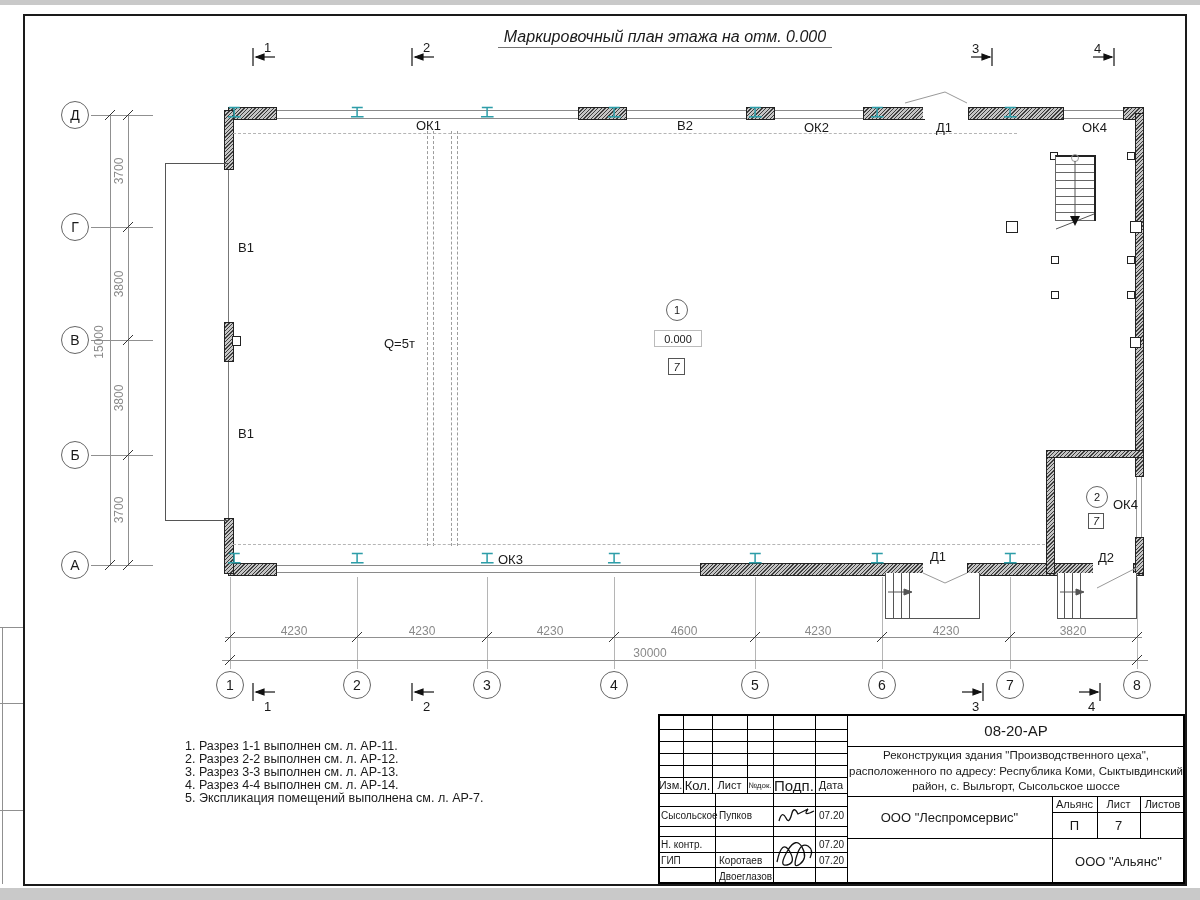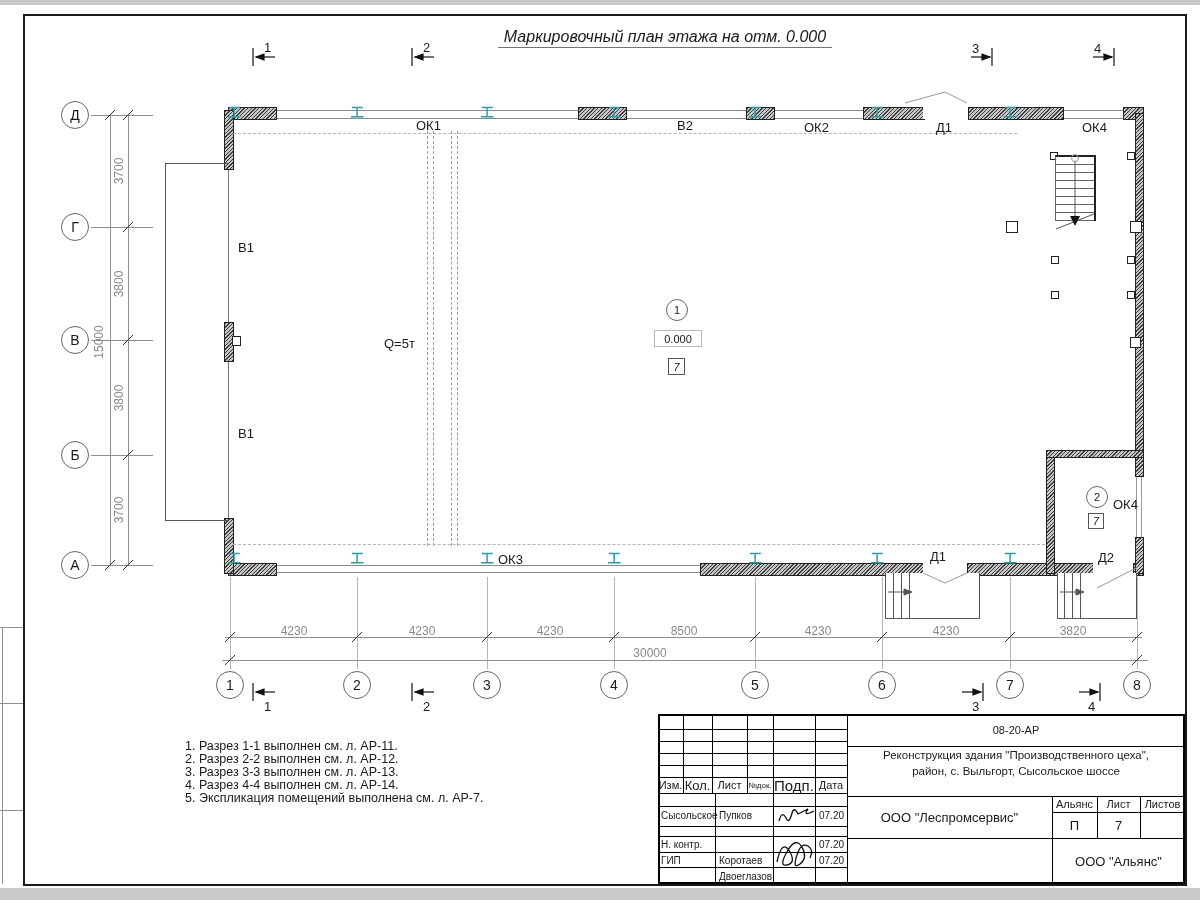--- a/index.html
+++ b/index.html
@@ -170,21 +170,21 @@
   <div class="vl" style="left:614px;top:577px;height:92px;background:#b5b5b5;"></div>
   <div class="vl" style="left:755px;top:577px;height:92px;background:#b5b5b5;"></div>
   <div class="vl" style="left:882px;top:577px;height:92px;background:#b5b5b5;"></div>
   <div class="vl" style="left:1010px;top:577px;height:92px;background:#b5b5b5;"></div>
   <div class="vl" style="left:1137px;top:577px;height:92px;background:#b5b5b5;"></div>
   <div class="hl" style="left:225px;top:637px;width:917px;"></div>
   <div class="hl" style="left:222px;top:660px;width:926px;"></div>
   <div class="dimt" style="left:272px;top:624px;width:44px;">4230</div>
   <div class="dimt" style="left:400px;top:624px;width:44px;">4230</div>
   <div class="dimt" style="left:528px;top:624px;width:44px;">4230</div>
-  <div class="dimt" style="left:662px;top:624px;width:44px;">8500</div>
+  <div class="dimt" style="left:662px;top:624px;width:44px;">4600</div>
   <div class="dimt" style="left:796px;top:624px;width:44px;">4230</div>
   <div class="dimt" style="left:924px;top:624px;width:44px;">4230</div>
   <div class="dimt" style="left:1051px;top:624px;width:44px;">3820</div>
   <div class="dimt" style="left:620px;top:646px;width:60px;">30000</div>
   <div class="circ" style="left:216px;top:671px;">
       <span>1</span>
     </div>
   <div class="circ" style="left:343px;top:671px;">
       <span>2</span>
     </div>
@@ -358,23 +358,24 @@
   <div class="tbt" style="left:661px;top:810px;font-size:10px;">Сысольское</div>
   <div class="tbt" style="left:719px;top:810px;font-size:10px;">Пупков</div>
   <div class="tbt" style="left:819px;top:810px;font-size:10px;">07.20</div>
   <div class="tbt" style="left:661px;top:839px;font-size:10px;">Н. контр.</div>
   <div class="tbt" style="left:719px;top:871px;font-size:10px;">Двоеглазов</div>
   <div class="tbt" style="left:819px;top:839px;font-size:10px;">07.20</div>
   <div class="tbt" style="left:661px;top:855px;font-size:10px;">ГИП</div>
   <div class="tbt" style="left:719px;top:855px;font-size:10px;">Коротаев</div>
   <div class="tbt" style="left:819px;top:855px;font-size:10px;">07.20</div>
 
-  <div class="tbc" style="left:847px;top:714px;width:338px;height:32px;font-size:11px;">08-20-АР</div>
+  <div class="tbc" style="left:847px;top:714px;width:338px;height:32px;font-size:15px;">08-20-АР</div>
   <div class="abs" style="left:847px;top:748px;width:338px;height:48px;text-align:center;font-size:11.5px;line-height:15.5px;">
     <div>Реконструкция здания "Производственного цеха",</div>
+    <div>расположенного по адресу: Республика Коми, Сыктывдинский</div>
     <div>район, с. Выльгорт, Сысольское шоссе</div>
   </div>
   <div class="tbc" style="left:847px;top:796px;width:205px;height:42px;font-size:13px;">ООО "Леспромсервис"</div>
   <div class="tbc" style="left:1052px;top:796px;width:45px;height:16px;font-size:11px;">Альянс</div>
   <div class="tbc" style="left:1097px;top:796px;width:43px;height:16px;font-size:11px;">Лист</div>
   <div class="tbc" style="left:1140px;top:796px;width:45px;height:16px;font-size:11px;">Листов</div>
   <div class="tbc" style="left:1052px;top:812px;width:45px;height:26px;font-size:13px;">П</div>
   <div class="tbc" style="left:1097px;top:812px;width:43px;height:26px;font-size:13px;">7</div>
   <div class="tbc" style="left:1140px;top:812px;width:45px;height:26px;font-size:13px;"></div>
   <div class="tbc" style="left:1052px;top:838px;width:133px;height:46px;font-size:13px;">ООО "Альянс"</div>

